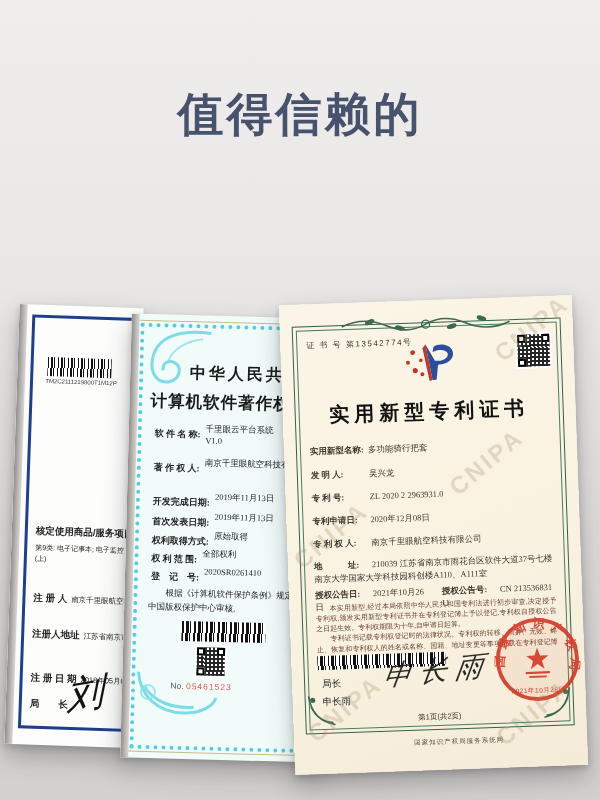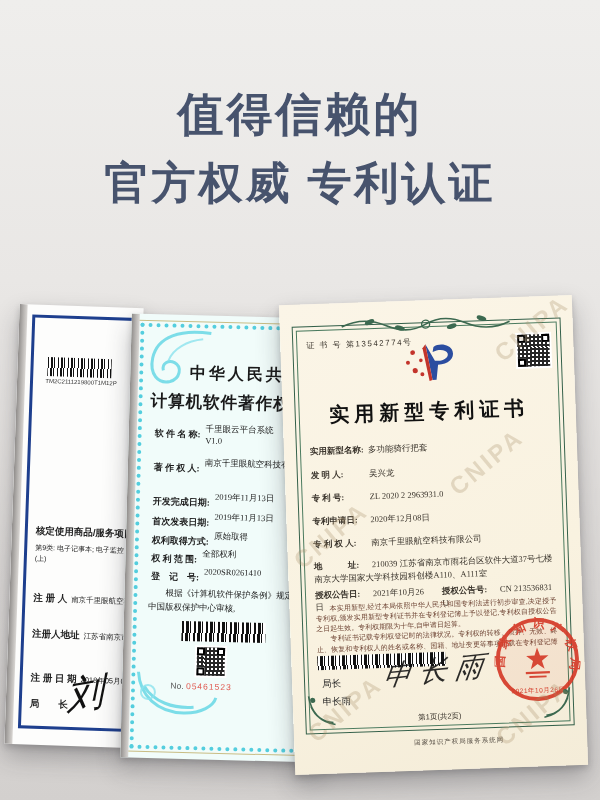--- a/index.html
+++ b/index.html
@@ -90,21 +90,20 @@
   .wm { position:absolute; transform:rotate(-38deg); color:rgba(165,140,100,.28); font-size:24px;
     letter-spacing:3px; font-weight:bold; white-space:nowrap; z-index:4; pointer-events:none; }
   .corner-fl { position:absolute; }
 </style>
 </head>
 <body>
 
 <div class="stage">
 
   <div class="hero-title hero-line1">值得信赖的</div>
-  <div class="hero-title hero-line2">官方权威 专利认证</div>
 
   <div class="card tm-card">
     <div class="spine"></div>
     <div class="tm-frame"></div>
     <div class="tm-barcode"></div>
     <div class="tm-barcode-num">TM2C2111219800T1M12P</div>
     <div class="tm-row tm-sec-title">核定使用商品/服务项目</div>
     <div class="tm-row tm-class">第9类: 电子记事本; 电子监控
 (上)</div>
     <div class="tm-row" style="left:24px; top:282px;">

